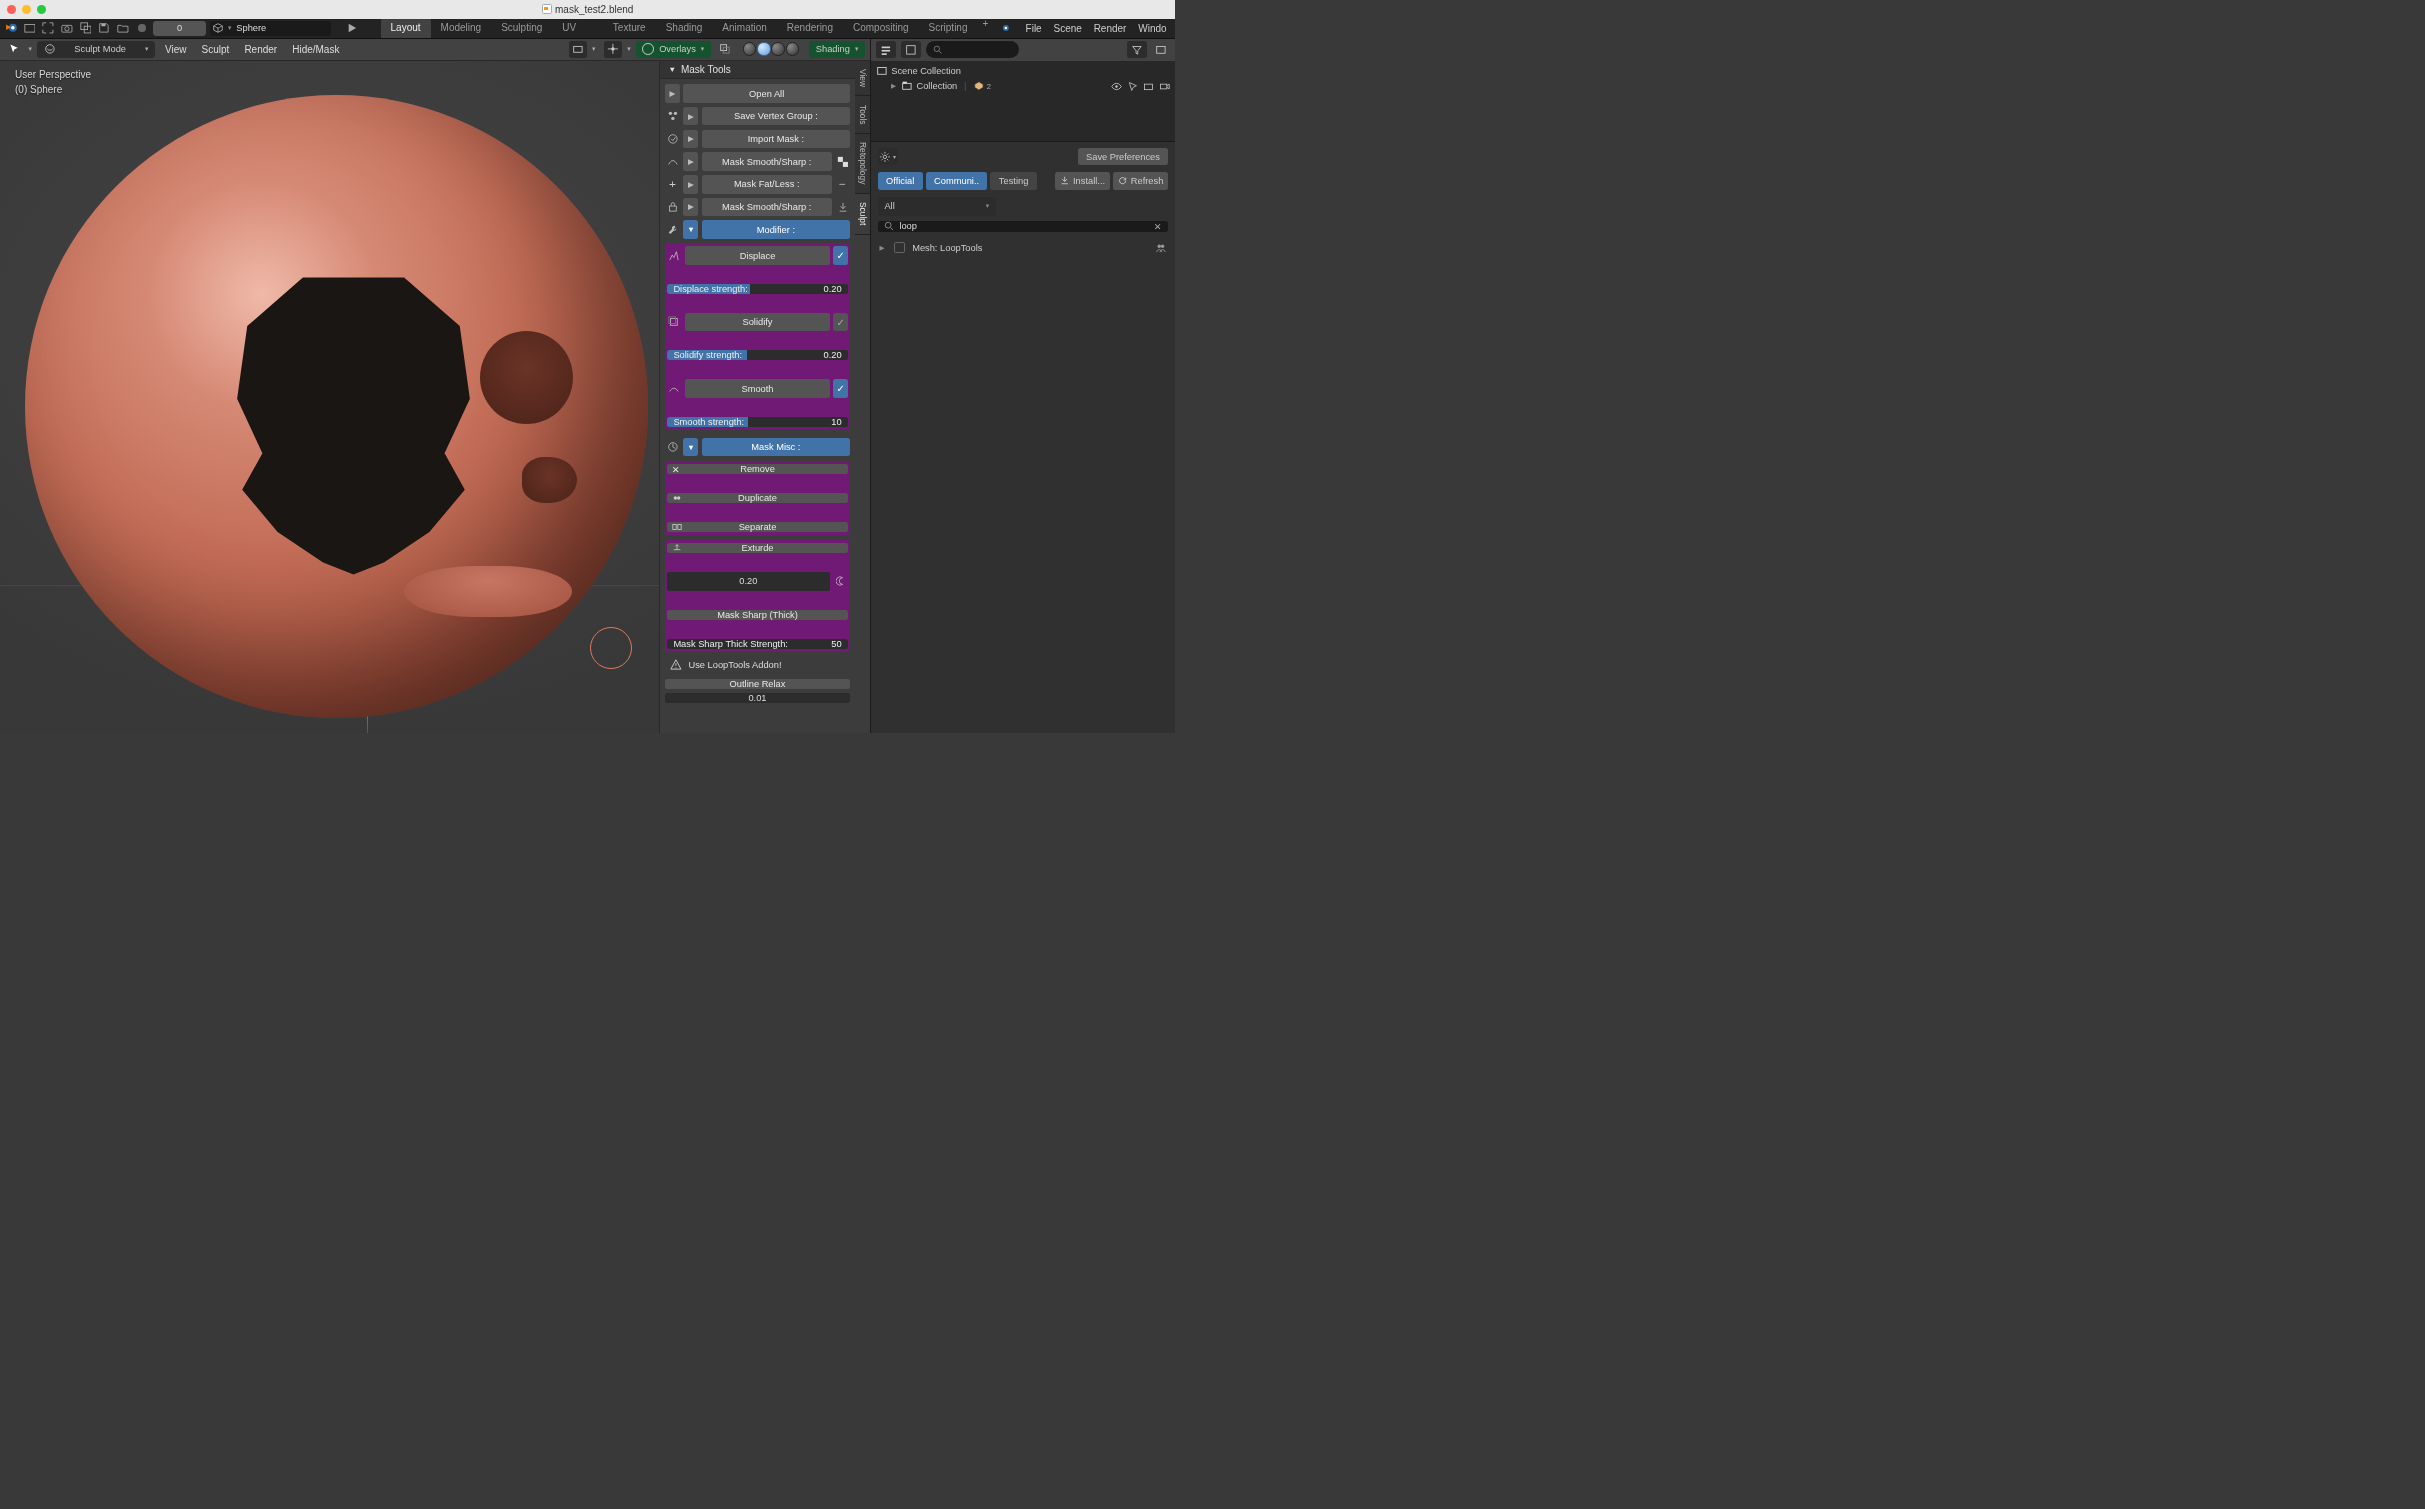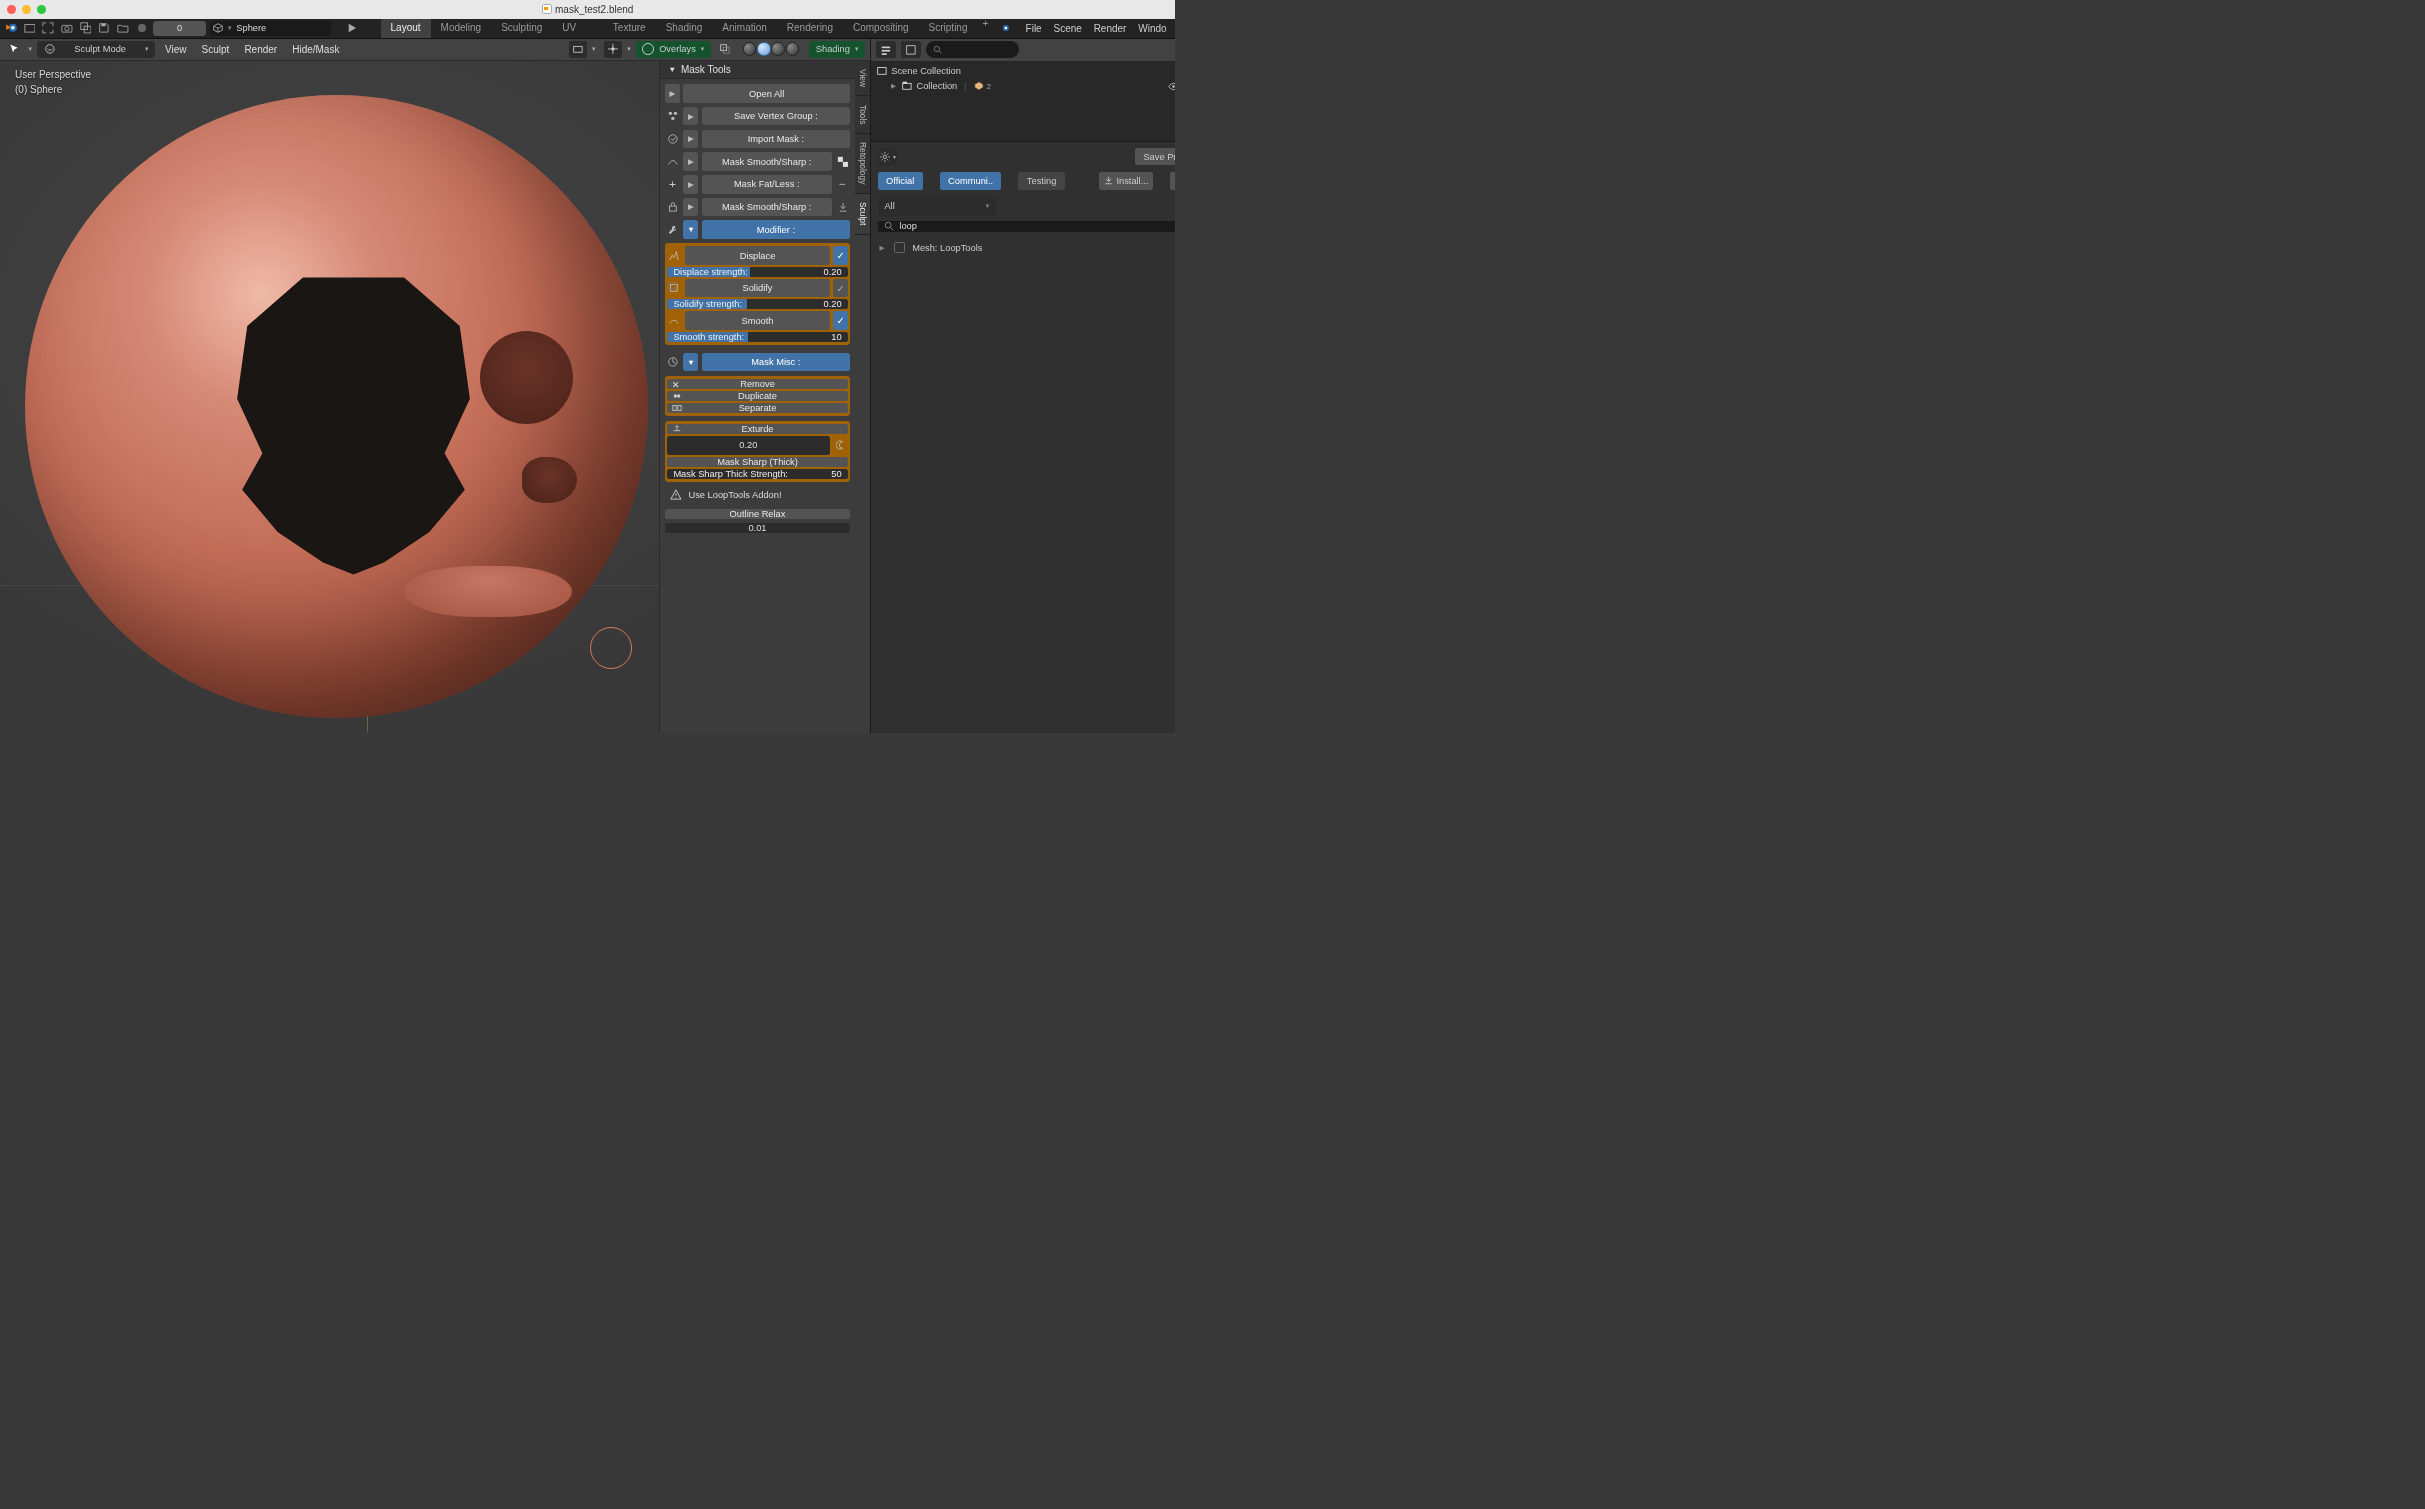--- a/index.html
+++ b/index.html
@@ -74,21 +74,21 @@
   .np-arrow { width: 15px; height: 18.5px; display: flex; align-items: center; justify-content: center; color: #bbb; font-size: 7.6px; flex: none; background: #545454; border-radius: 2.5px; }
   .np-btn { flex: 1; background: #545454; border-radius: 2.5px; height: 18.5px; display: flex; align-items: center; justify-content: center; font-size: 9.3px; color: #e8e8e8; }
   .np-btn-blue { flex: 1; background: #4173a8; border-radius: 2.5px; height: 18.5px; display: flex; align-items: center; justify-content: center; font-size: 9.3px; color: #fff; }
   .np-trail { width: 15px; height: 18.5px; display: flex; align-items: center; justify-content: center; color: #bbb; flex: none; }
   .np-wide { flex: 1; background: #545454; border-radius: 2.5px; height: 18.5px; display: flex; align-items: center; justify-content: center; font-size: 9.3px; color: #e8e8e8; position: relative; }
   .np-check { width: 15px; height: 18.5px; background: #4173a8; border-radius: 2.5px; display: flex; align-items: center; justify-content: center; flex: none; color: #fff; font-size: 10px; }
   .np-check.off { background: #545454; color: #aaa; }
   .np-slider { flex: 1; height: 18.5px; background: #2c2c2c; border-radius: 2.5px; position: relative; overflow: hidden; display: flex; align-items: center; padding: 0 6.7px; justify-content: space-between; font-size: 9.3px; color: #eee; }
   .np-slider .fill { position: absolute; left: 0; top: 0; bottom: 0; background: #4173a8; z-index: 0; }
   .np-slider span { position: relative; z-index: 1; }
-  .np-group { background: #a16207; border-radius: 3.4px; padding: 3.4px 1.7px; display: flex; flex-direction: column; gap: 2px; }
+  .np-group { background: #701a75; border-radius: 3.4px; padding: 3.4px 1.7px; display: flex; flex-direction: column; gap: 19px; }
   .np-solid { flex: 1; height: 18.5px; background: #545454; border-radius: 2.5px; display: flex; align-items: center; justify-content: center; font-size: 9.3px; position: relative; color: #e8e8e8;}
   .np-solid .lic { position: absolute; left: 5px; }
   .np-plain { flex: 1; height: 18.5px; background: #2c2c2c; border-radius: 2.5px; display: flex; align-items: center; justify-content: center; font-size: 9.3px; color: #ddd;}
   .np-warn-row { display: flex; align-items: center; gap: 6.7px; padding: 3.4px 5px; font-size: 9.3px; color: #ddd;}
   .np-tabs { position: absolute; right: 0; top: 0; width: 15px; display: flex; flex-direction: column; }
   .np-vtab { writing-mode: vertical-rl; padding: 8.4px 1.7px; font-size: 8.4px; color: #bbb; background: #333; border-bottom: 0.8px solid #222; text-align: center; }
   .np-vtab.active { background: #3c3c3c; color: #eee; }
   .npanel-inner { margin-right: 15px; }
 
   
@@ -106,21 +106,21 @@
 
   
   .props { flex: 1; display: flex; background: #303030; }
   .props-tabs { width: 25px; background: #2b2b2b; display: flex; flex-direction: column; padding-top: 34px; gap: 3.4px; align-items: center; }
   .ptab { width: 22px; height: 18.5px; border-radius: 2.5px; display: flex; align-items: center; justify-content: center; font-size: 8.4px; color: #bbb; }
   .ptab.active { background: #467bb3; color: #fff; }
   .props-body { flex: 1; padding: 6.7px; display: flex; flex-direction: column; gap: 6.7px; }
   .props-top { display: flex; align-items: center; gap: 5px; }
   .gear-btn { width: 20px; height: 17px; background: #2c2c2c; border-radius: 2.5px; display:flex; align-items:center; justify-content:center;}
   .save-pref { margin-left: auto; background: #545454; height: 17px; border-radius: 2.5px; padding: 0 8.4px; font-size: 9.3px; display:flex; align-items:center;}
-  .cat-row { display: flex; gap: 17px; }
+  .cat-row { display: flex; gap: 3px; }
   .cat-btn { height: 18.5px; border-radius: 2.5px; padding: 0 8.4px; font-size: 9.3px; display: flex; align-items: center; background: #444; }
   .cat-btn.blue { background: #4173a8; color: #fff; }
   .inst-btn { height: 18.5px; border-radius: 2.5px; padding: 0 5px; font-size: 9.3px; display: flex; align-items: center; background: #545454; gap:3.4px;}
   .filter-row { display: flex; gap: 5px; flex-direction: column; }
   .all-drop { width: 118px; height: 18.5px; background: #2c2c2c; border-radius: 2.5px; display: flex; align-items: center; padding: 0 6.7px; font-size: 9.3px; justify-content: space-between;}
   .search-field { flex: 1; height: 18.5px; background: #1a1a1a; border-radius: 2.5px; display: flex; align-items: center; padding: 0 6.7px; gap: 5px; font-size: 9.3px; }
   .search-x { color: #aaa; }
   .addon-row { display: flex; align-items: center; gap: 6.7px; padding: 3.4px 1.7px; font-size: 9.3px; }
   .addon-row .tri { font-size: 6.7px; color: #888; width: 8.4px; }
   .addon-row .chk { width: 11px; height: 11px; border: 0.8px solid #666; border-radius: 1.7px; }

